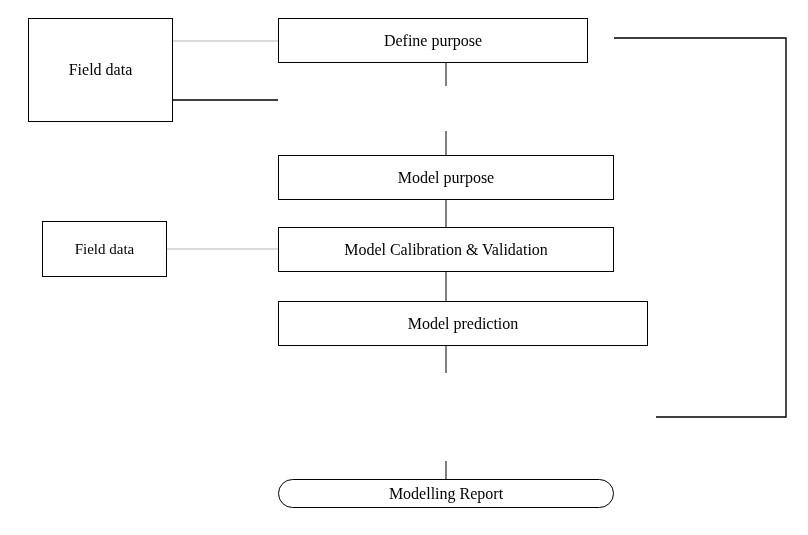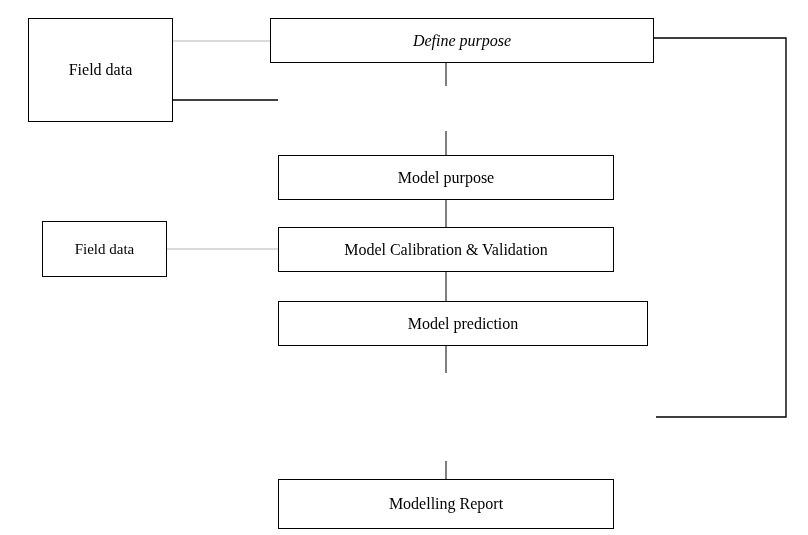--- a/index.html
+++ b/index.html
@@ -81,21 +81,21 @@
     <line x1="446" y1="346" x2="446" y2="373" stroke="#000000" stroke-width="1"></line>
     <line x1="446" y1="461" x2="446" y2="479" stroke="#000000" stroke-width="1"></line>
 
     <polyline points="656,417 786,417 786,38 614,38" fill="none" stroke="#000000" stroke-width="1.4"></polyline>
   </svg>
 
   <div class="node" style="left:28px; top:18px; width:145px; height:104px;">
     <span>Field data</span>
   </div>
 
-  <div class="node" style="left:270px; top:18px; width:384px; height:45px;font-style:italic;">
+  <div class="node" style="left:278px; top:18px; width:310px; height:45px;">
     <span>Define purpose</span>
   </div>
 
 
   <div class="node" style="left:278px; top:155px; width:336px; height:45px;">
     <span>Model purpose</span>
   </div>
 
   <div class="node small" style="left:42px; top:221px; width:125px; height:56px;">
     <span>Field data</span>
@@ -103,17 +103,17 @@
 
   <div class="node" style="left:278px; top:227px; width:336px; height:45px;">
     <span>Model Calibration &amp; Validation</span>
   </div>
 
   <div class="node" style="left:278px; top:301px; width:370px; height:45px;">
     <span>Model prediction</span>
   </div>
 
 
-  <div class="node" style="left:278px; top:479px; width:336px; height:50px;">
+  <div class="node" style="left:278px; top:479px; width:336px; height:29px;border-radius:17px;">
     <span>Modelling Report</span>
   </div>
 
 </div>
 
 </body></html>

